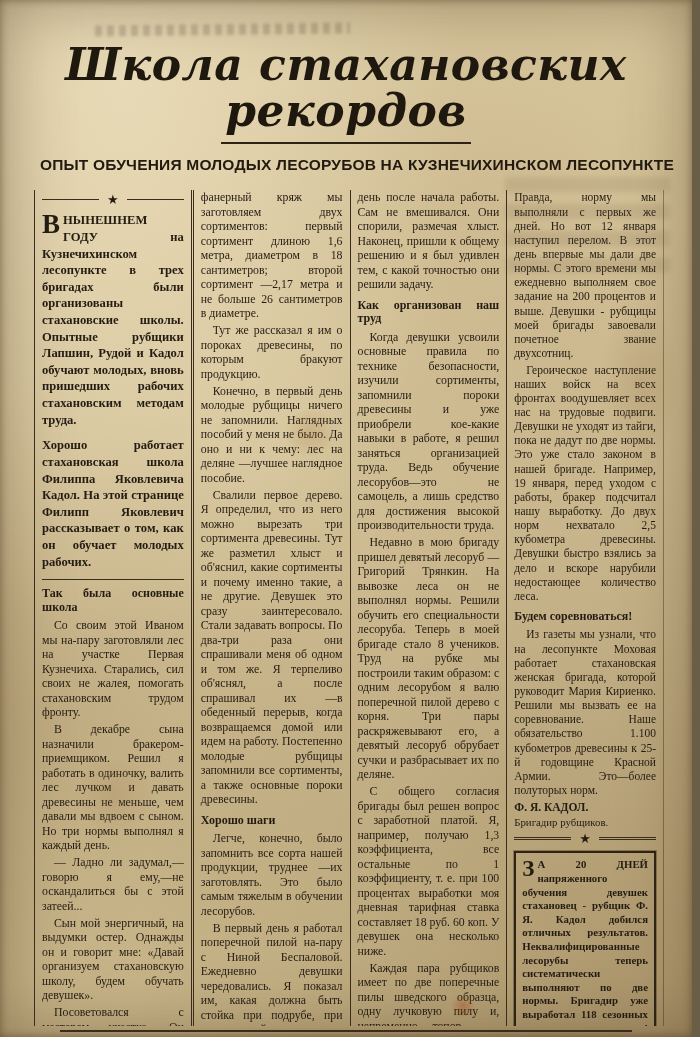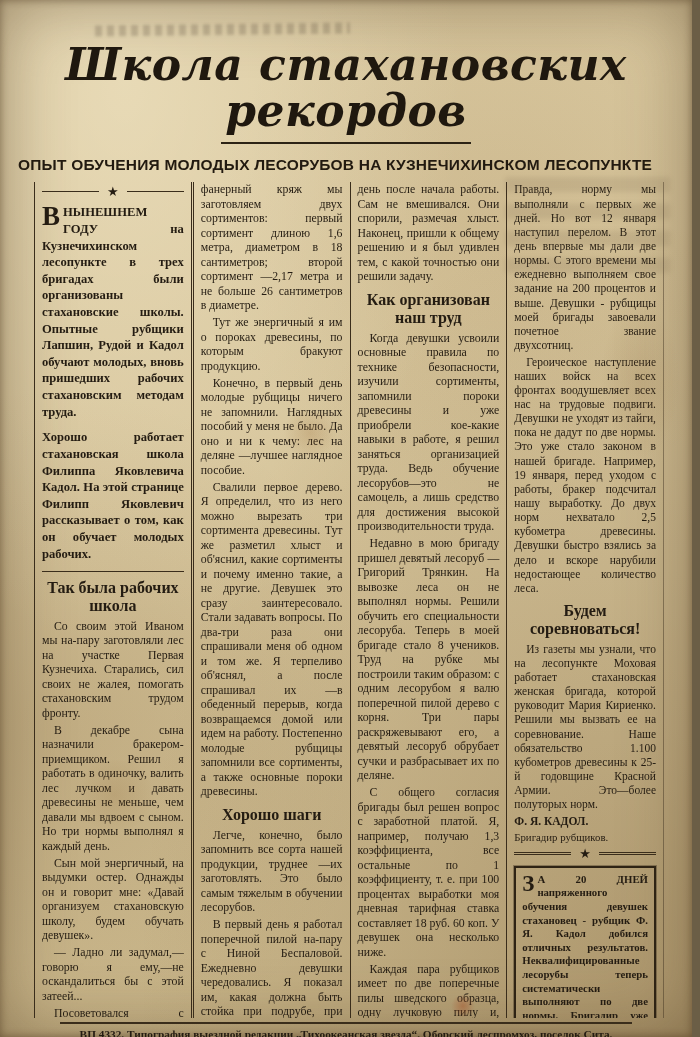--- a/index.html
+++ b/index.html
@@ -20,32 +20,32 @@
   .ghost{position:absolute;pointer-events:none;}
   .ghost.g1{top:24px;left:95px;width:255px;height:11px;opacity:.45;transform:rotate(-.7deg);filter:blur(1.6px);
     background:repeating-linear-gradient(90deg,rgba(75,62,48,.5) 0 7px,transparent 7px 12px);}
   .ghost.g2{top:168px;right:22px;width:165px;height:105px;opacity:.35;filter:blur(2.5px);
     background:repeating-linear-gradient(0deg,rgba(95,78,55,.35) 0 15px,transparent 15px 27px);}
 
   .masthead{padding-top:28px;}
   .title{margin:14px 14px 0;text-align:center;font-family:"DejaVu Serif",serif;
     font-style:italic;font-weight:700;font-size:44px;line-height:1.05;letter-spacing:.5px;color:#1f180f;}
   .title-rule{width:250px;height:2px;background:#2c2315;margin:8px auto 12px;}
-  .subtitle{margin:0 18px 8px;text-align:left;font-family:"Liberation Sans",sans-serif;
+  .subtitle{margin:0 18px 16px;text-align:right;font-family:"Liberation Sans",sans-serif;
     font-weight:700;font-size:15.5px;letter-spacing:.2px;color:#221a10;}
 
   .cols{display:flex;margin:2px 28px 0 34px;height:836px;overflow:hidden;}
   .col{flex:1 1 0;padding:0 7px;font-size:11.8px;line-height:1.23;text-align:justify;hyphens:auto;}
   .col p{margin:0 0 2.5px;text-indent:12px;}
   .col p.cont{text-indent:0;}
   .col-1{border-left:1px solid #3a2d1b;border-right:3px double #3a2d1b;}
   .col-2{border-right:1px solid #3a2d1b;}
   .col-3{border-right:1px solid #3a2d1b;}
   .col-4{border-right:1px solid rgba(58,45,27,.45);font-size:11.5px;}
-  .head{font-size:16px;font-weight:700;text-align:center;margin:7px 0 4px;line-height:1.12;text-indent:0;}
+  .head{font-size:12px;font-weight:700;margin:7px 0 4px;line-height:1.12;text-indent:0;}
 
   .stardiv{display:flex;align-items:center;gap:8px;margin:3px 0 6px;}
   .stardiv::before,.stardiv::after{content:"";flex:1;border-top:1px solid #3a2d1b;}
   .stardiv.heavy::before,.stardiv.heavy::after{border-top:3px double #3a2d1b;}
   .stardiv .star{font-size:13px;line-height:1;color:#241c12;}
 
   .intro{font-weight:700;font-size:12.6px;line-height:1.32;}
   .intro p{text-indent:0;margin:0 0 9px;}
   .dropcap{float:left;font-size:27px;line-height:22px;padding:1px 3px 0 0;font-weight:700;}
   .lead{text-transform:uppercase;margin-top:28px;}
@@ -83,32 +83,32 @@
 
     <section class="col col-1">
       <div class="stardiv">
           <span class="star">★</span>
         </div>
       <div class="intro">
         <p><span class="dropcap">В</span><span class="lead">нынешнем году</span> <span>на Кузнечихинском лесопункте в трех бригадах были организованы стахановские школы. Опытные рубщики Лапшин, Рудой и Кадол обучают молодых, вновь пришедших рабочих стахановским методам труда.</span></p>
         <p>Хорошо работает стахановская школа Филиппа Яковлевича Кадол. На этой странице Филипп Яковлевич рассказывает о том, как он обучает молодых рабочих.</p>
       </div>
       <div class="section-rule"></div>
-      <h3 class="head">Так была рабочих школа</h3>
+      <h3 class="head">Так была основные школа</h3>
       <p>Со своим этой Иваном мы на-пару заготовляли лес на участке Первая Кузнечиха. Старались, сил своих не жалея, помогать стахановским трудом фронту.</p>
       <p>В декабре сына назначили бракером-приемщиком. Решил я работать в одиночку, валить лес лучком и давать древесины не меньше, чем давали мы вдвоем с сыном. Но три нормы выполнял я каждый день.</p>
+      <p>— Ладно ли задумал,— говорю я ему,—не оскандалиться бы с этой затеей...</p>
       <p>Сын мой энергичный, на выдумки остер. Однажды он и говорит мне: «Давай организуем стахановскую школу, будем обучать девушек».</p>
-      <p>— Ладно ли задумал,— говорю я ему,—не оскандалиться бы с этой затеей...</p>
       <p>Посоветовался с мастером участка. Он поддержал инициативу и мы начали формировать бригаду.</p>
 
     </section>
 
     <section class="col col-2">
       <p class="cont">фанерный кряж мы заготовляем двух сортиментов: первый сортимент длиною 1,6 метра, диаметром в 18 сантиметров; второй сортимент —2,17 метра и не больше 26 сантиметров в диаметре.</p>
-      <p>Тут же энергичный я им о пороках древесины, по которым бракуют продукцию.</p>
+      <p>Тут же рассказал я им о пороках древесины, по которым бракуют продукцию.</p>
       <p>Конечно, в первый день молодые рубщицы ничего не запомнили. Наглядных пособий у меня не было. Да оно и ни к чему: лес на деляне —лучшее наглядное пособие.</p>
       <p>Свалили первое дерево. Я определил, что из него можно вырезать три сортимента древесины. Тут же разметил хлыст и об'яснил, какие сортименты и почему именно такие, а не другие. Девушек это сразу заинтересовало. Стали задавать вопросы. По два-три раза они спрашивали меня об одном и том же. Я терпеливо об'яснял, а после спрашивал их —в обеденный перерыв, когда возвращаемся домой или идем на работу. Постепенно молодые рубщицы запомнили все сортименты, а также основные пороки древесины.</p>
       <h3 class="head">Хорошо шаги</h3>
       <p>Легче, конечно, было запомнить все сорта нашей продукции, труднее —их заготовлять. Это было самым тяжелым в обучении лесорубов.</p>
       <p>В первый день я работал поперечной пилой на-пару с Ниной Беспаловой. Ежедневно девушки чередовались. Я показал им, какая должна быть стойка при подрубе, при валке пилой, как держать пилу,—словом, все подробности нашей нехитрой специальности лесоруба.</p>
 
     </section>
 
     <section class="col col-3">
       <p class="cont">день после начала работы. Сам не вмешивался. Они спорили, размечая хлыст. Наконец, пришли к общему решению и я был удивлен тем, с какой точностью они решили задачу.</p>

